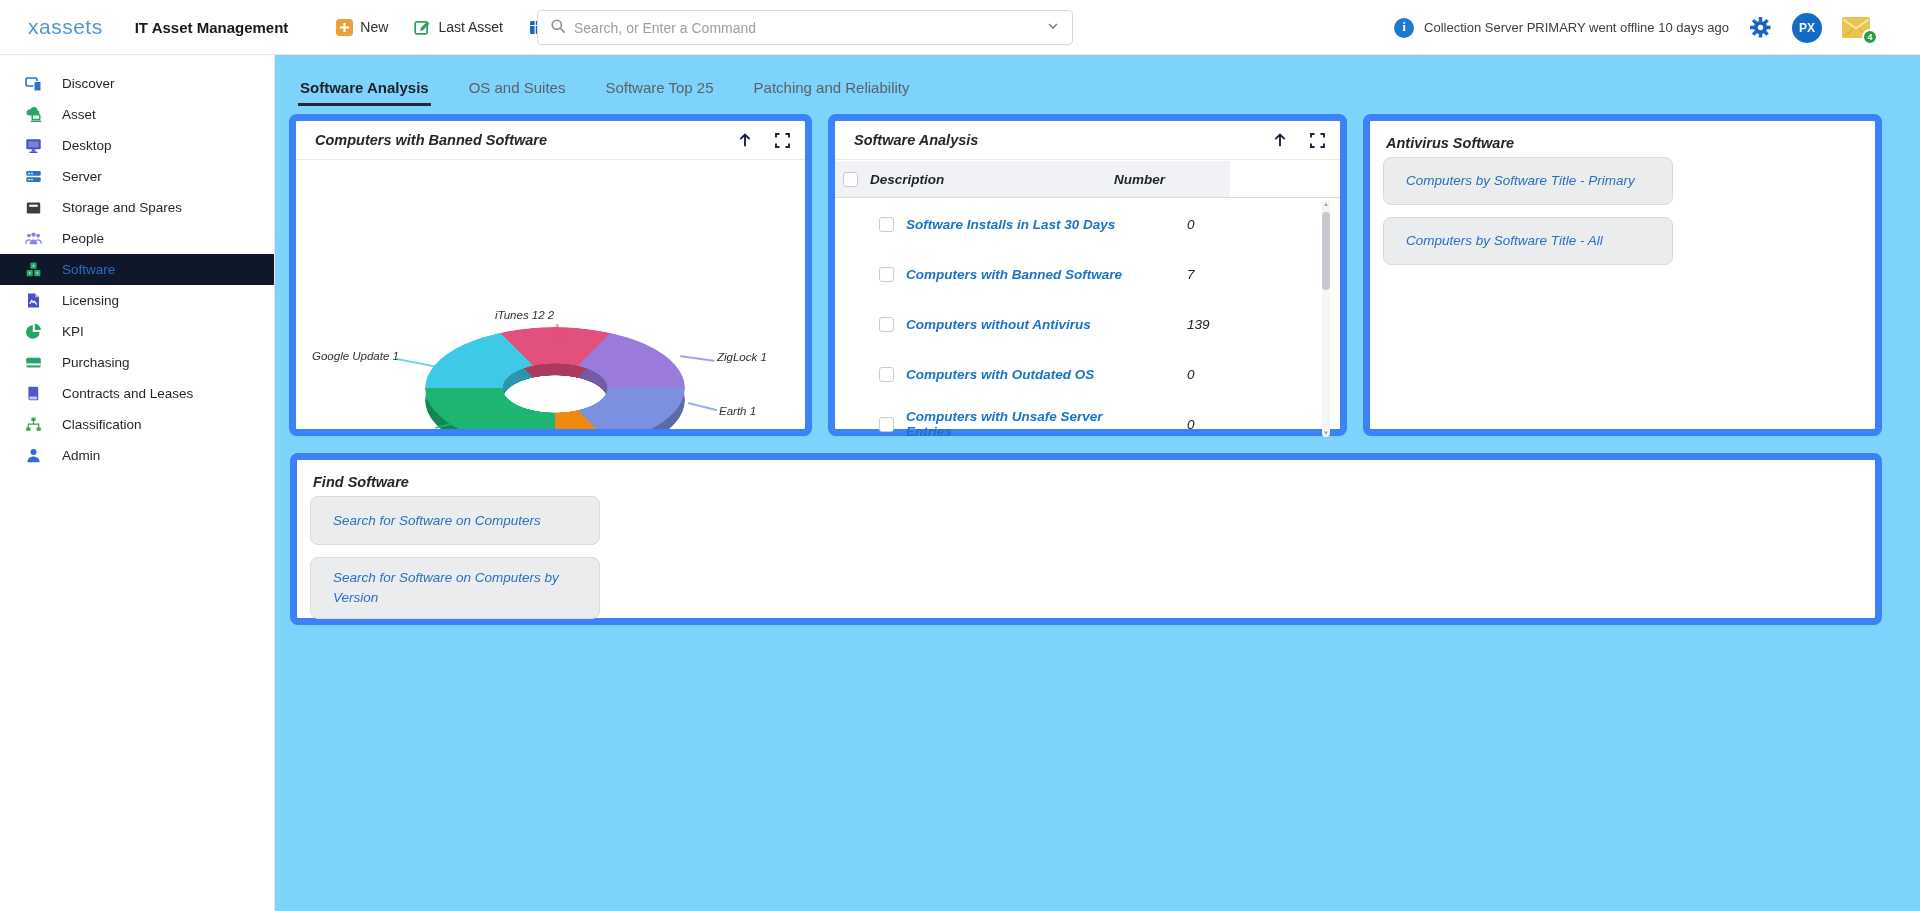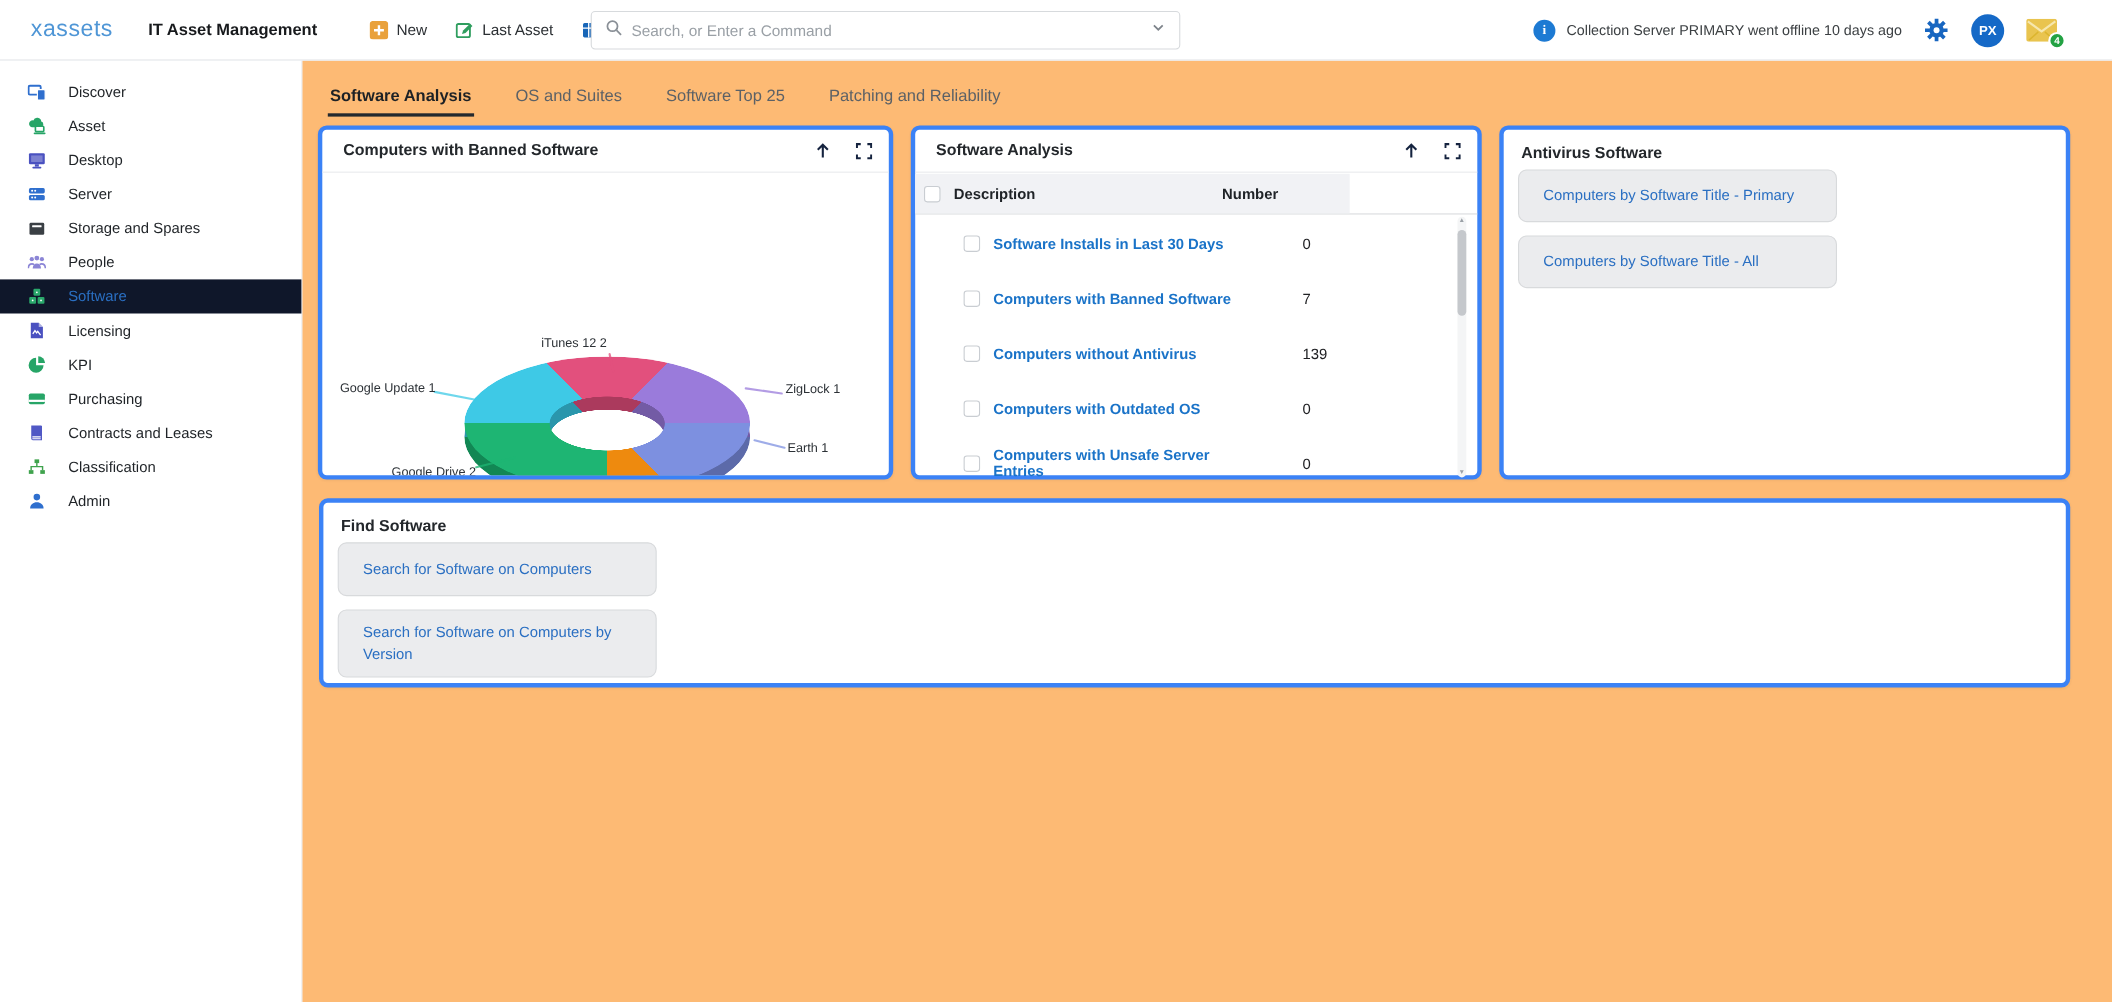--- a/index.html
+++ b/index.html
@@ -55,28 +55,29 @@
     background:#fff; border-right:1px solid #e6e8eb; padding-top:13px;
   }
   .side-item {
     height:31px; display:flex; align-items:center; cursor:pointer; padding-left:25px;
   }
   .side-item .icon { width:17px; height:17px; display:flex; align-items:center; justify-content:center; }
   .side-item .lbl { margin-left:20px; font-size:13.5px; color:#1f2327; }
   .side-item.selected { background:#0f172a; }
   .side-item.selected .lbl { color:#2a6fc2; }
   
-  .content { position:absolute; left:275px; top:55px; width:1645px; height:856px; background:#fdba74; }
+  .content { position:absolute; left:275px; top:55px; width:1645px; height:856px; background:#7dd3fc; }
   .tabs { position:absolute; left:23px; top:20px; display:flex; }
   .tab { font-size:15px; color:#5c6166; padding:4px 2px 7px 2px; margin-right:36px; cursor:pointer; white-space:nowrap; }
   .tab.active { color:#1d2125; font-weight:700; border-bottom:3px solid #24292e; }
   
   .card {
-    position:absolute; background:#fff; border:4px solid #3b82f6; border-radius:8px;
+    position:absolute; background:#fff; border:7px solid #3b82f6; border-radius:8px;
     box-shadow:0 1px 2px rgba(30,35,40,.05);
+    font-style:italic;
   }
   .card-header {
     height:39px; border-bottom:1px solid #e8eaed; display:flex; align-items:center; padding:0 15px 0 19px;
   }
   .card-title { font-size:14.5px; font-weight:600; color:#23272b; flex:1; }
   .hdr-icons { display:flex; align-items:center; gap:22px; }
   .hdr-icon { cursor:pointer; display:flex; }
   #card-banned  { left:14px;  top:59px;  width:523px;  height:322px; }
   #card-analysis{ left:553px; top:59px;  width:519px;  height:322px; }
   #card-installed{ left:1088px; top:59px; width:519px; height:322px; }

